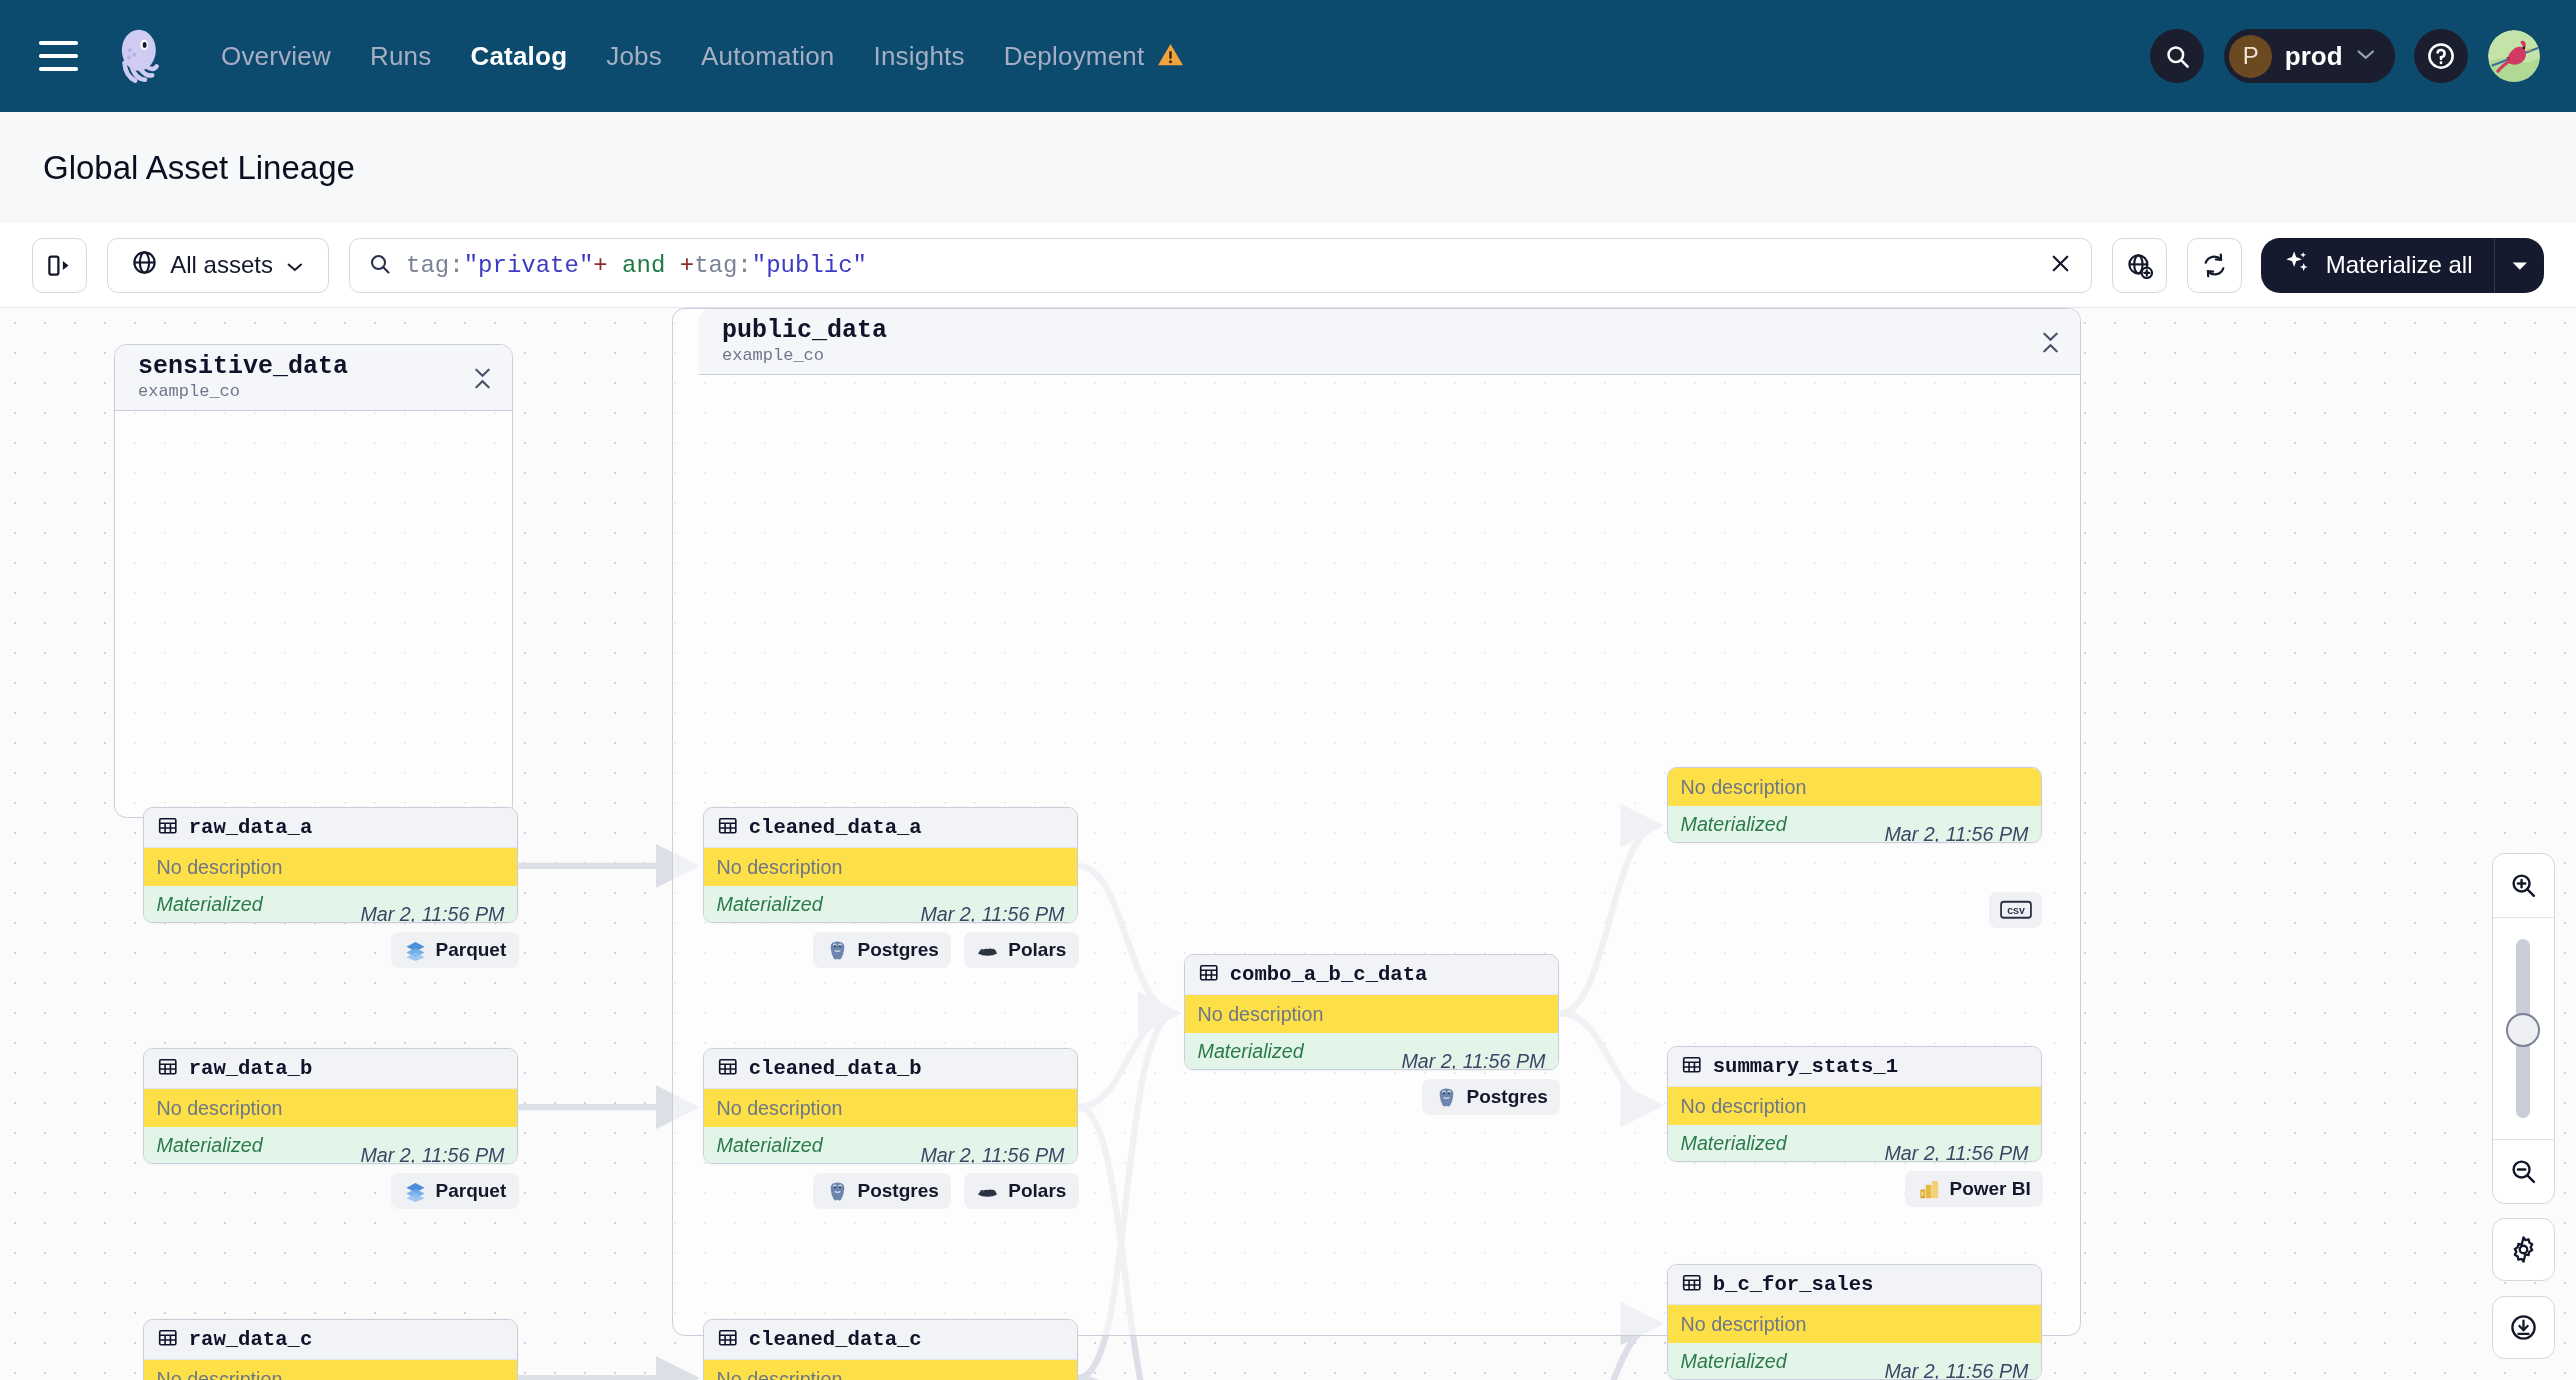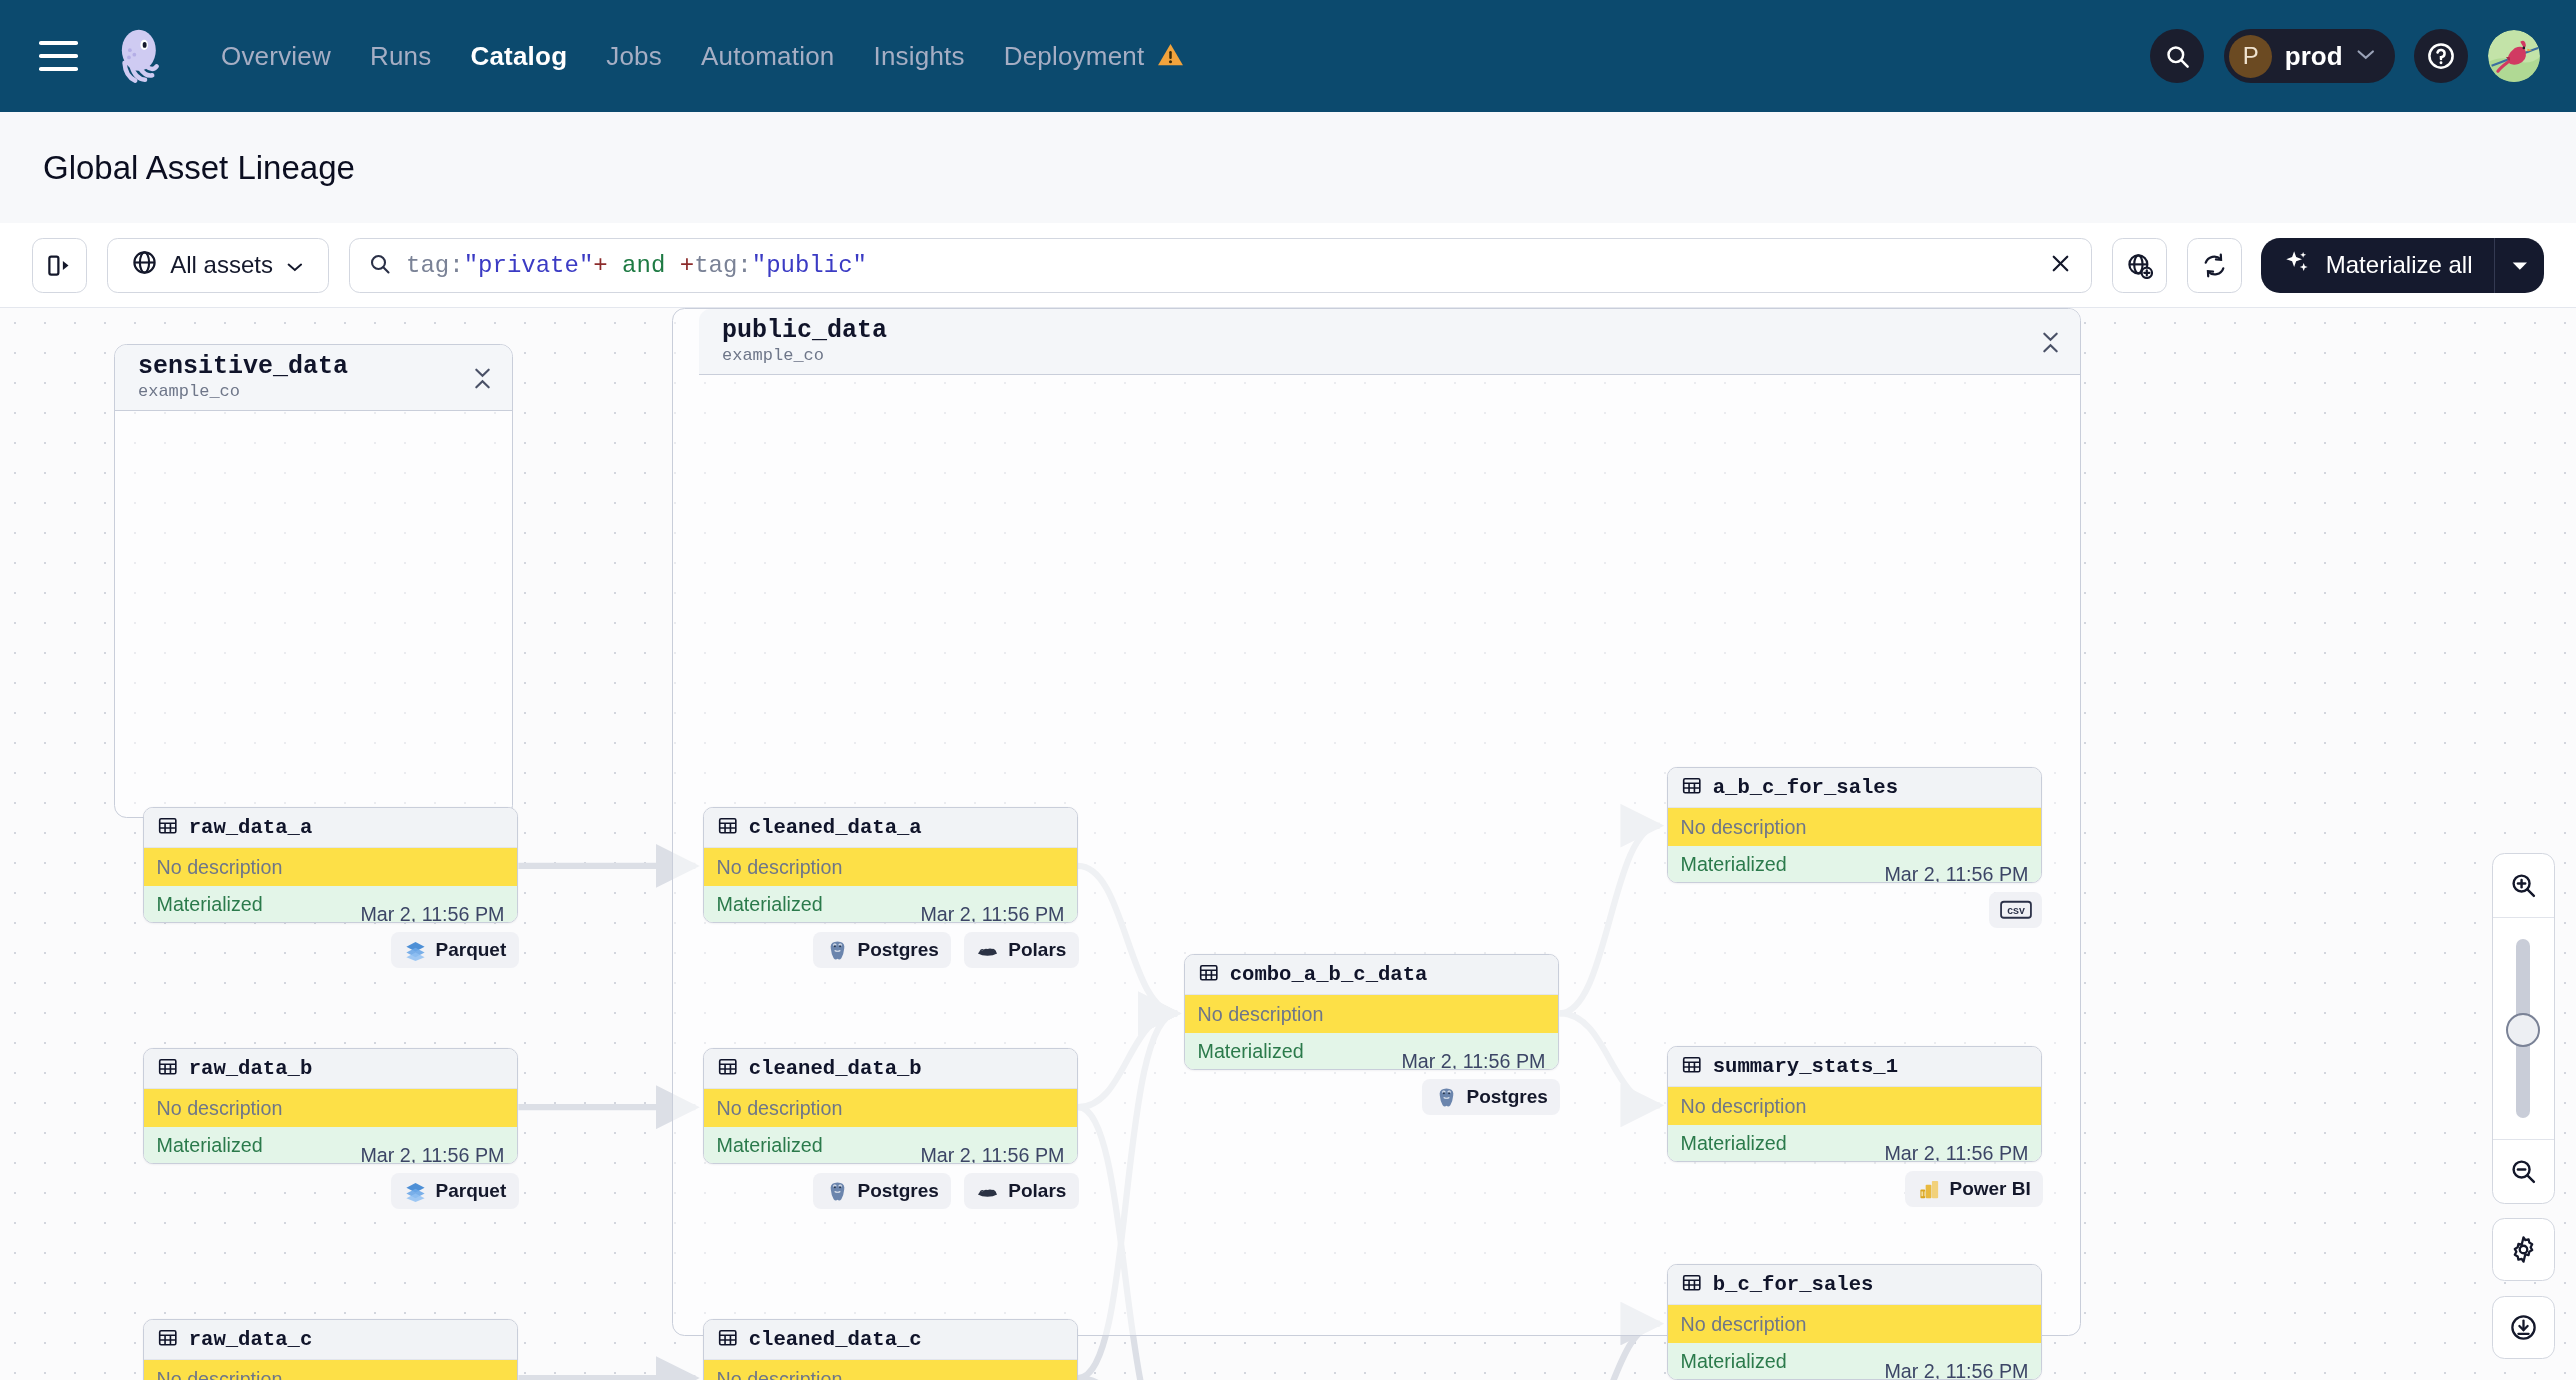--- a/index.html
+++ b/index.html
@@ -112,21 +112,21 @@
   .node-head {
     height: 40px; background: #F1F3F6; border-bottom: 0.9px solid #E2E5EC;
     display: flex; align-items: center; gap: 10.7px; padding: 0 12.5px;
   }
   .node-name { font-family: "Liberation Mono", monospace; font-size: 20.6px;
     font-weight: 700; color: #10142A; white-space: nowrap; }
   .node-desc { height: 38px; display: flex; align-items: center; padding: 0 12.5px;
     font-size: 19.7px; color: #6E7689; background: #fde047;}
   .node-foot {
     height: 36px; background: #E3F5E8; display: flex; align-items: center;
-    justify-content: space-between; padding: 0 12.5px;
+    justify-content: space-between; padding: 0 12.5px; font-style: italic;
   }
   .foot-status { font-size: 19.7px; color: #2B7A4B; }
   .foot-time { font-size: 19.7px; color: #3C4566; margin-top: 20px; }
 
   .chiprow { position: absolute; display: flex; gap: 12.5px; }
   .chip {
     height: 36px; background: #F0F1F5; border-radius: 8px; display: flex;
     align-items: center; gap: 9px; padding: 0 12.5px; cursor: pointer;
   }
   .chip-label { font-size: 19px; font-weight: 700; color: #14182B; }
@@ -567,30 +567,20 @@
       <path d="M15.6 7 Q16.4 5.4 14.8 5.2 Q13.6 5.1 13.4 6.6" fill="none" stroke="#E7ECF4" stroke-width="1.1"></path>
       <path d="M9 12 Q12 13.6 15 12" fill="none" stroke="#E7ECF4" stroke-width="1.2"></path>
       <circle cx="9.3" cy="7.6" r=".9" fill="#1F2A3C"></circle>
               <circle cx="14.7" cy="7.6" r=".9" fill="#1F2A3C"></circle>
             </svg>
           </span>
           <span class="chip-label">Postgres</span>
         </div>
       </div>
       <div class="node" style="left: 1667px; top: 459px;">
-        <div class="node-head">
-          <span><svg width="21.5" height="21.5" viewBox="0 0 24 24" fill="none" stroke="#10142A" stroke-width="1.8">
-              <rect x="3" y="4.2" width="18" height="15.6" rx="1.6"></rect>
-              <line x1="3" y1="9.2" x2="21" y2="9.2"></line>
-              <line x1="3" y1="14.5" x2="21" y2="14.5"></line>
-              <line x1="9" y1="9.2" x2="9" y2="19.8"></line>
-              <line x1="15" y1="9.2" x2="15" y2="19.8"></line>
-            </svg></span>
-          <span class="node-name">a_b_c_for_sales</span>
-        </div>
         <div class="node-desc">No description</div>
         <div class="node-foot">
           <span class="foot-status">Materialized</span>
           <span class="foot-time">Mar 2, 11:56 PM</span>
         </div>
       </div>
       <div class="chiprow" style="top: 584px; left: 1989px;">
         <div class="chip icononly">
           <span style="display: flex;">
             <svg width="32" height="21.5" viewBox="0 0 36 24">

